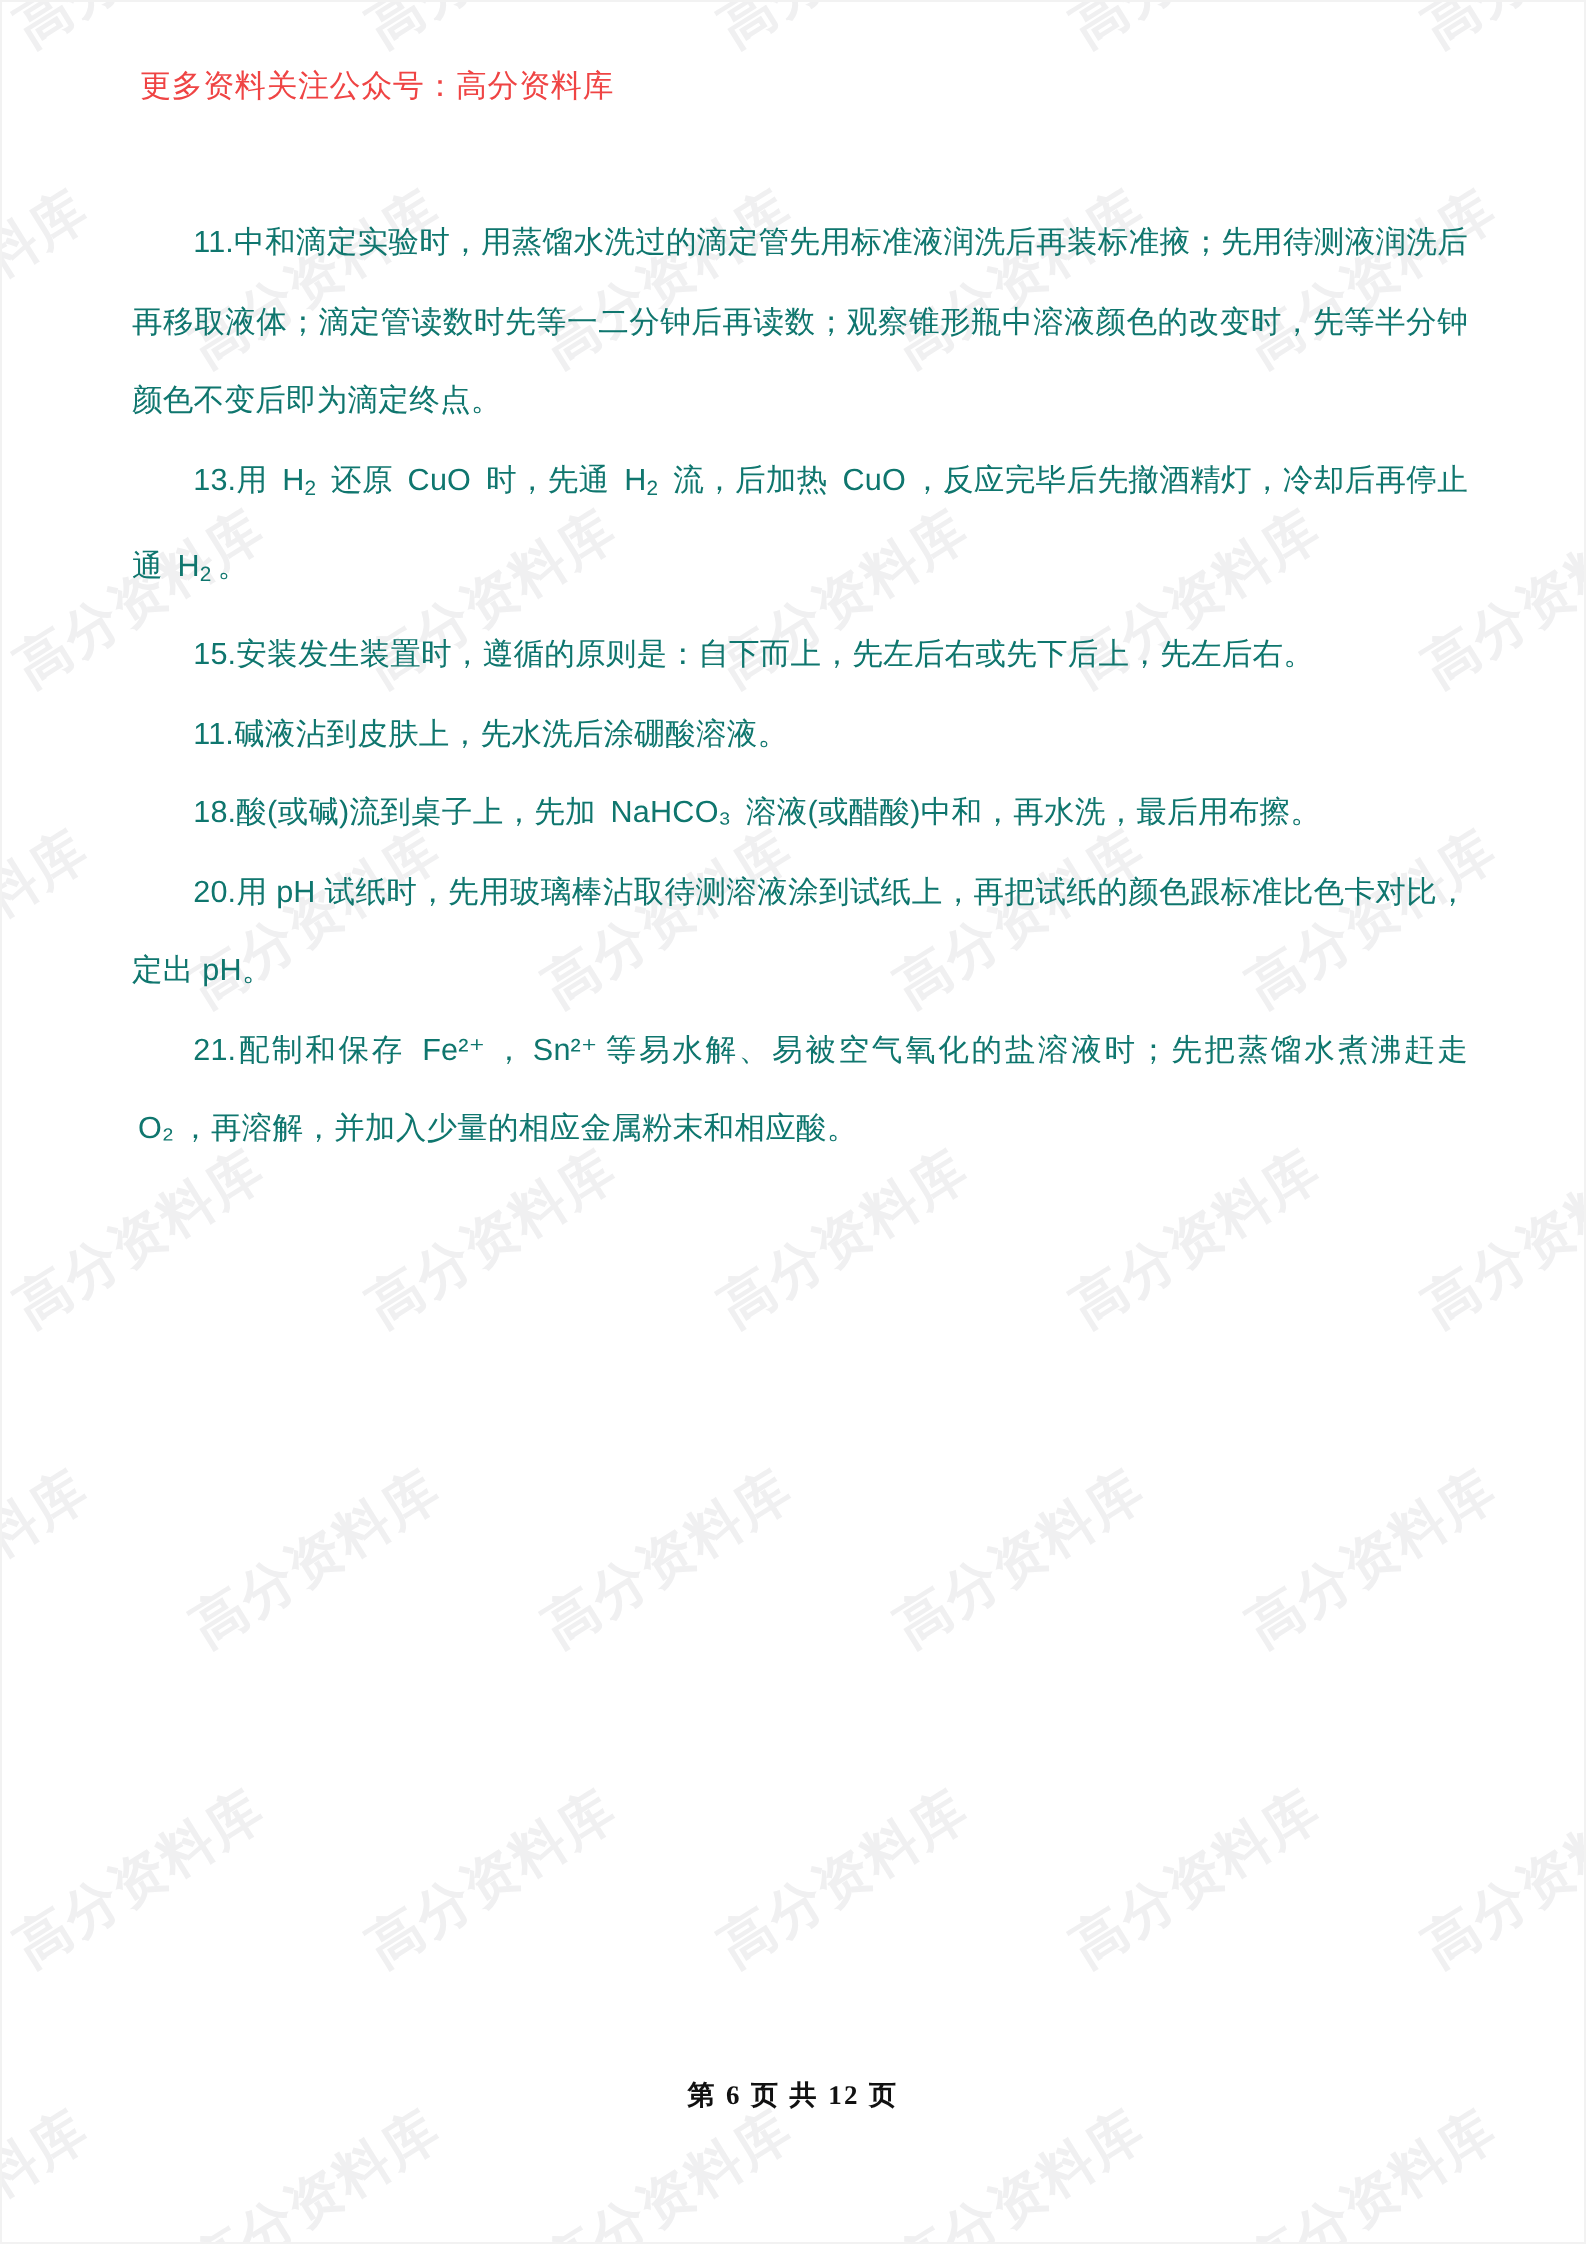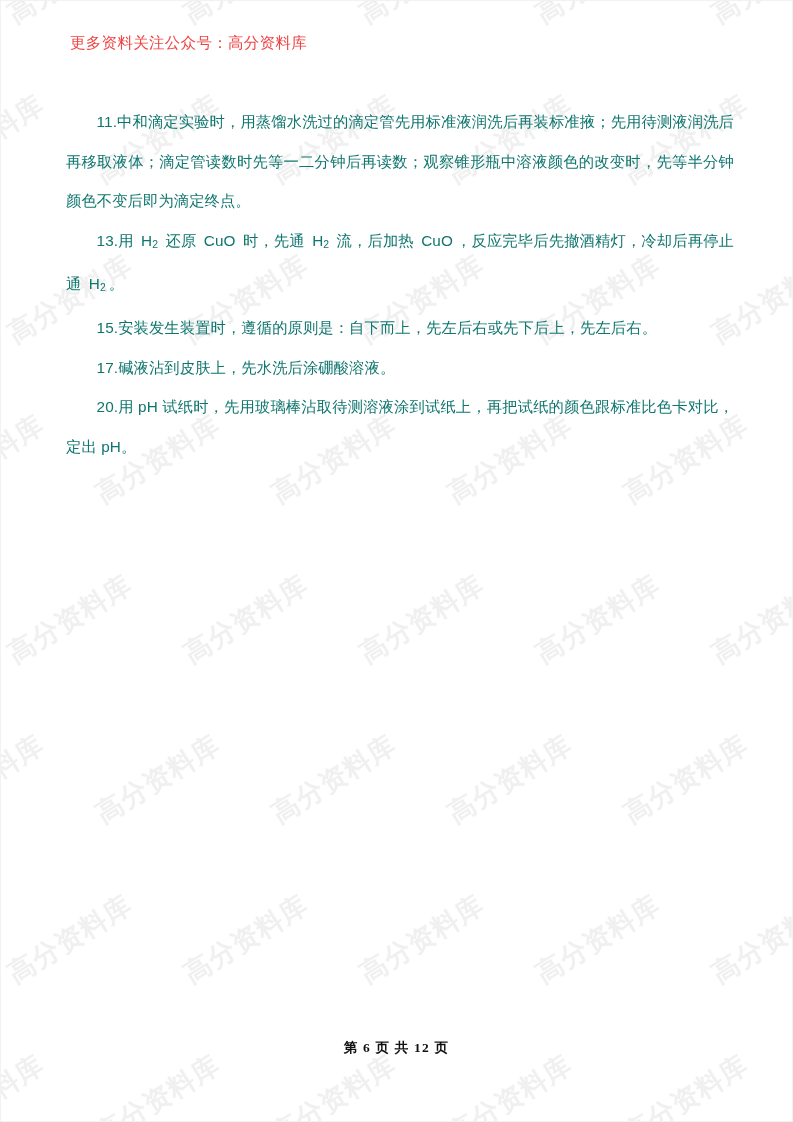--- a/index.html
+++ b/index.html
@@ -165,29 +165,35 @@
         <span class="rich">13.用 <span class="f">H<sub>2</sub></span> 还原 <span class="f">CuO</span> 时，先通 <span class="f">H<sub>2</sub></span> 流，后加热 <span class="f">CuO</span>，反应完毕后先撤酒精灯，冷却后再停止通 <span class="f">H<sub>2</sub></span>。</span>
       </p>
 
 
       <p class="para">
         <span>15.安装发生装置时，遵循的原则是：自下而上，先左后右或先下后上，先左后右。</span>
       </p>
 
 
       <p class="para">
-        <span>17.碱液沾到皮肤上，先水洗后涂硼酸溶液。</span>
+        <span>11.碱液沾到皮肤上，先水洗后涂硼酸溶液。</span>
       </p>
 
+      <p class="para">
+        <span class="rich">18.酸(或碱)流到桌子上，先加 <span class="f">NaHCO₃</span> 溶液(或醋酸)中和，再水洗，最后用布擦。</span>
+      </p>
 
 
       <p class="para">
         <span>20.用 pH 试纸时，先用玻璃棒沾取待测溶液涂到试纸上，再把试纸的颜色跟标准比色卡对比，定出 pH。</span>
       </p>
 
+      <p class="para">
+        <span class="rich">21.配制和保存 <span class="f">Fe²⁺</span>，<span class="f">Sn²⁺</span>等易水解、易被空气氧化的盐溶液时；先把蒸馏水煮沸赶走 <span class="f">O₂</span>，再溶解，并加入少量的相应金属粉末和相应酸。</span>
+      </p>
 
 
     </div>
 
     <div class="doc-footer">第 6 页 共 12 页</div>
 
   </div>
 </div>
 
 </body></html>

